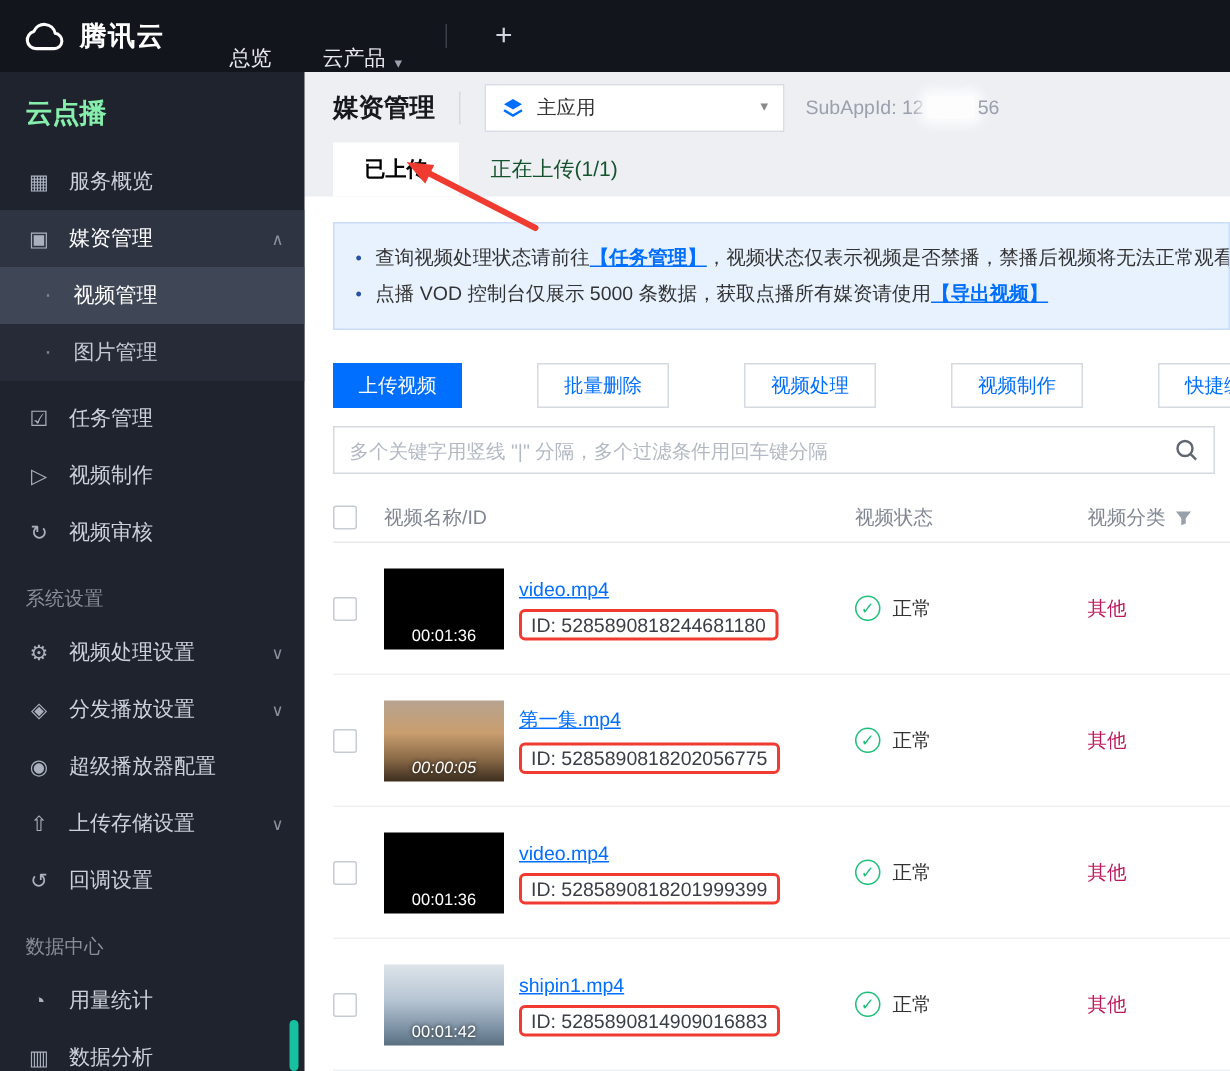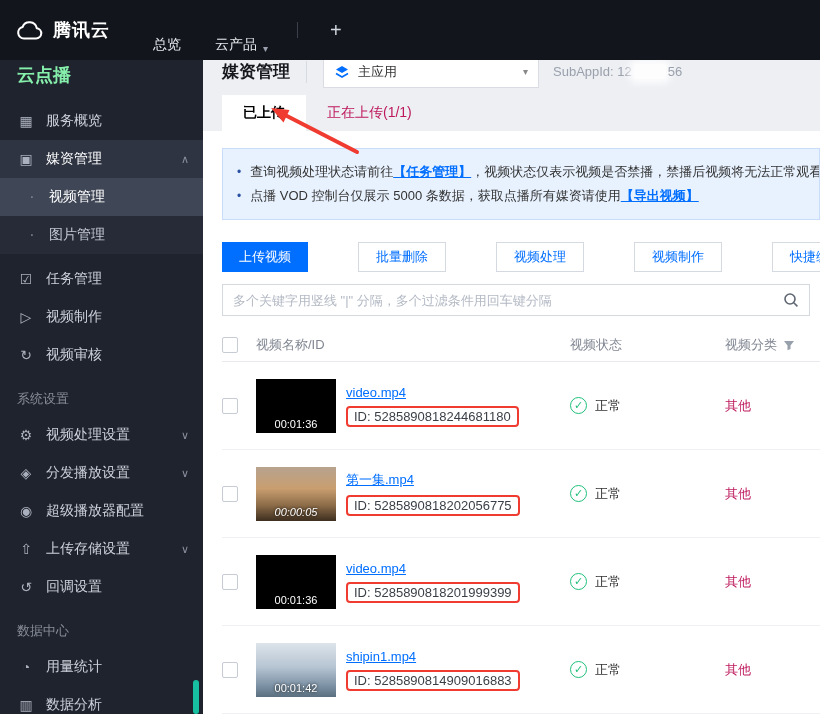--- a/index.html
+++ b/index.html
@@ -1,21 +1,21 @@
 <!DOCTYPE html>
 <html><head>
 <meta charset="utf-8">
 <style>
   * { margin:0; padding:0; box-sizing:border-box; }
   html,body { width:820px; height:714px; overflow:hidden; background:#edeff3;
     font-family:"Liberation Sans","DejaVu Sans",sans-serif; }
   body { position:relative; }
 
   
-  .topbar { position:absolute; left:0; top:0; width:820px; height:60px; background:#12151c;
+  .topbar { position:absolute; left:0; top:0; width:820px; height:48px; background:#12151c;
     display:flex; align-items:center; color:#fff; z-index:20; }
   .logo { display:flex; align-items:center; gap:9px; padding:0 26px 0 16px; cursor:pointer; }
   .brand { font-size:18px; font-weight:bold; letter-spacing:1px; }
   .top-link { height:48px; display:flex; align-items:flex-end; gap:6px; padding:0 17px;
     color:#e7e9ee; font-size:14px; cursor:pointer; }
   .caret { font-size:10px; color:#9aa0ad; }
   .top-sep { width:1px; height:16px; background:#3a3f4a; margin:0 12px; }
   .top-plus { font-size:20px; color:#d2d6de; padding:0 20px; cursor:pointer; }
 
   
@@ -36,29 +36,29 @@
     color:#878d99; font-size:13px; }
   .s-gap { height:6px; }
   .side-scroll { position:absolute; right:4px; bottom:0; width:6px; height:34px; background:#17c0a0;
     border-radius:3px; }
 
   
   .main { position:absolute; left:203px; top:48px; width:617px; height:666px; background:#edeff3; }
   .page-header { height:47px; display:flex; align-items:center; padding-left:19px; }
   .page-title { font-size:17px; font-weight:bold; color:#16181d; }
   .ph-sep { width:1px; height:22px; background:#d6dae1; margin:0 16px; }
-  .app-select { width:216px; height:32px; background:#fff; border:1px solid #d9dce3;
+  .app-select { width:200px; height:32px; background:#fff; border:1px solid #d9dce3;
     display:flex; align-items:center; gap:8px; padding:0 10px; font-size:13px; color:#333; cursor:pointer; }
   .app-caret { margin-left:auto; font-size:10px; color:#888; }
   .subapp { margin-left:14px; color:#9aa0ac; font-size:13px; display:flex; align-items:center; }
   .blur-mask { display:inline-block; width:32px; height:15px; margin:0 2px; background:#fdfdfd;
     border-radius:3px; box-shadow:0 0 7px 5px rgba(252,252,253,.96); }
 
   .tabs { height:36px; display:flex; padding-left:19px; }
-  .tab { padding:0 21px; display:flex; align-items:center; font-size:14px; color:#be185d; cursor:pointer; }
+  .tab { padding:0 21px; display:flex; align-items:center; font-size:14px; color:#14532d; cursor:pointer; }
   .tab.active { background:#fff; color:#000; font-weight:bold; }
 
   .panel { position:absolute; left:0; top:83px; width:617px; height:583px; background:#fff; overflow:hidden; }
 
   .notice { margin:17px 0 0 19px; width:598px; background:#e8f2ff; border:1px solid #c9ddfb;
     padding:11px 14px; font-size:13px; color:#333; line-height:24px; white-space:nowrap; overflow:hidden; }
   .n-dot { color:#2952a3; margin-right:9px; font-size:12px; }
   .n-link { color:#006eff; font-weight:bold; text-decoration:underline; cursor:pointer; }
 
   .toolbar { margin:22px 10px 0 19px; display:flex; gap:10px; align-items:center; }

